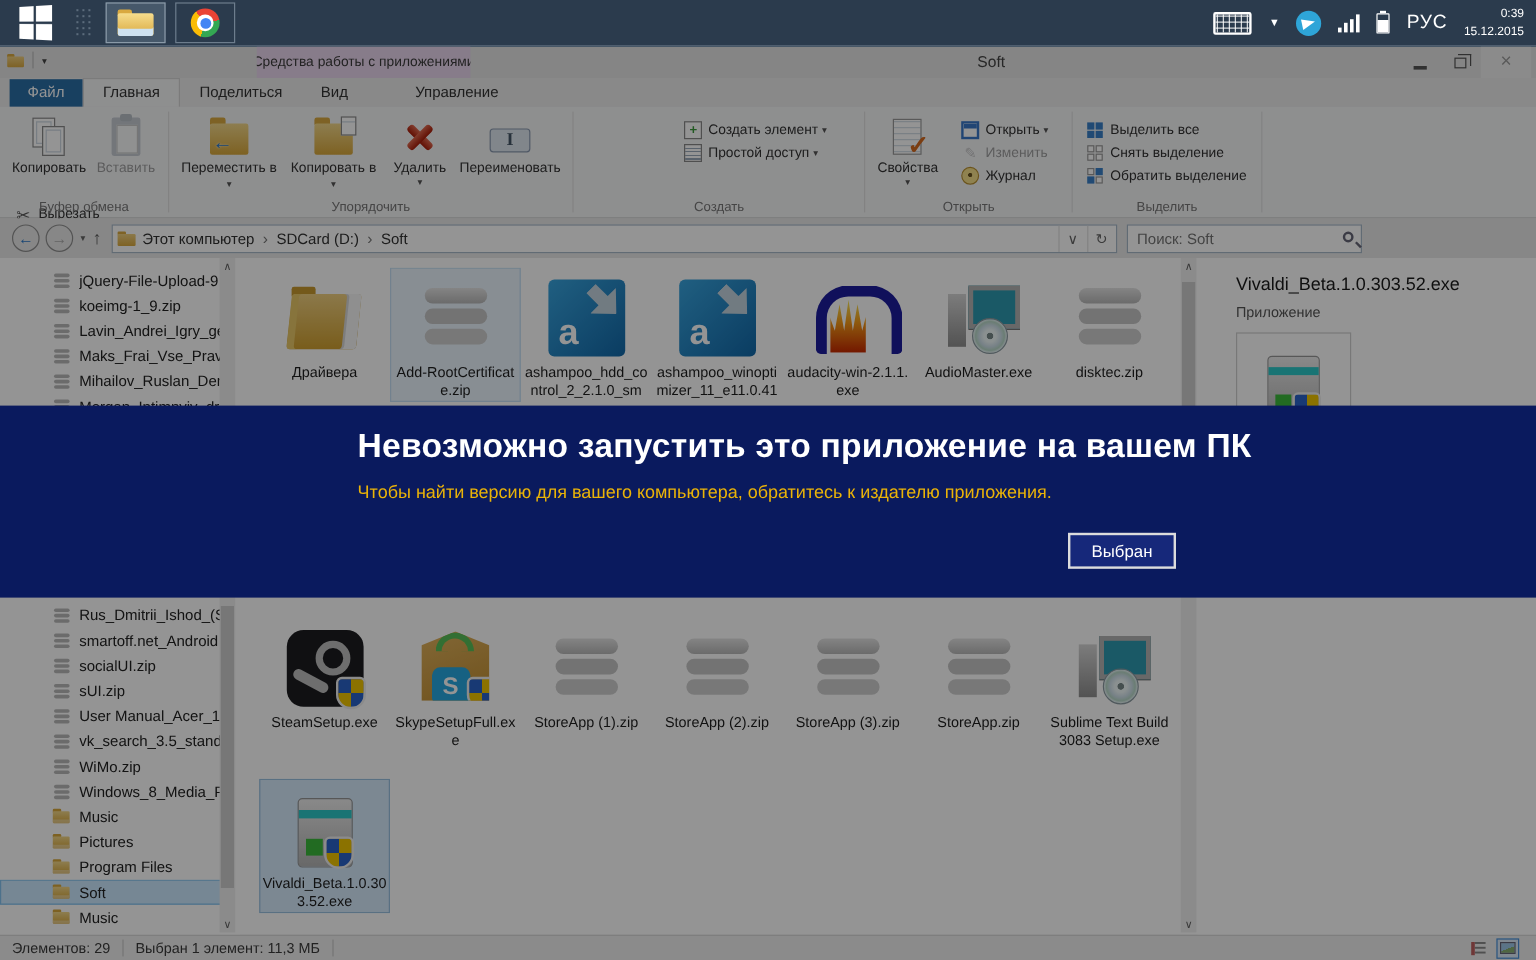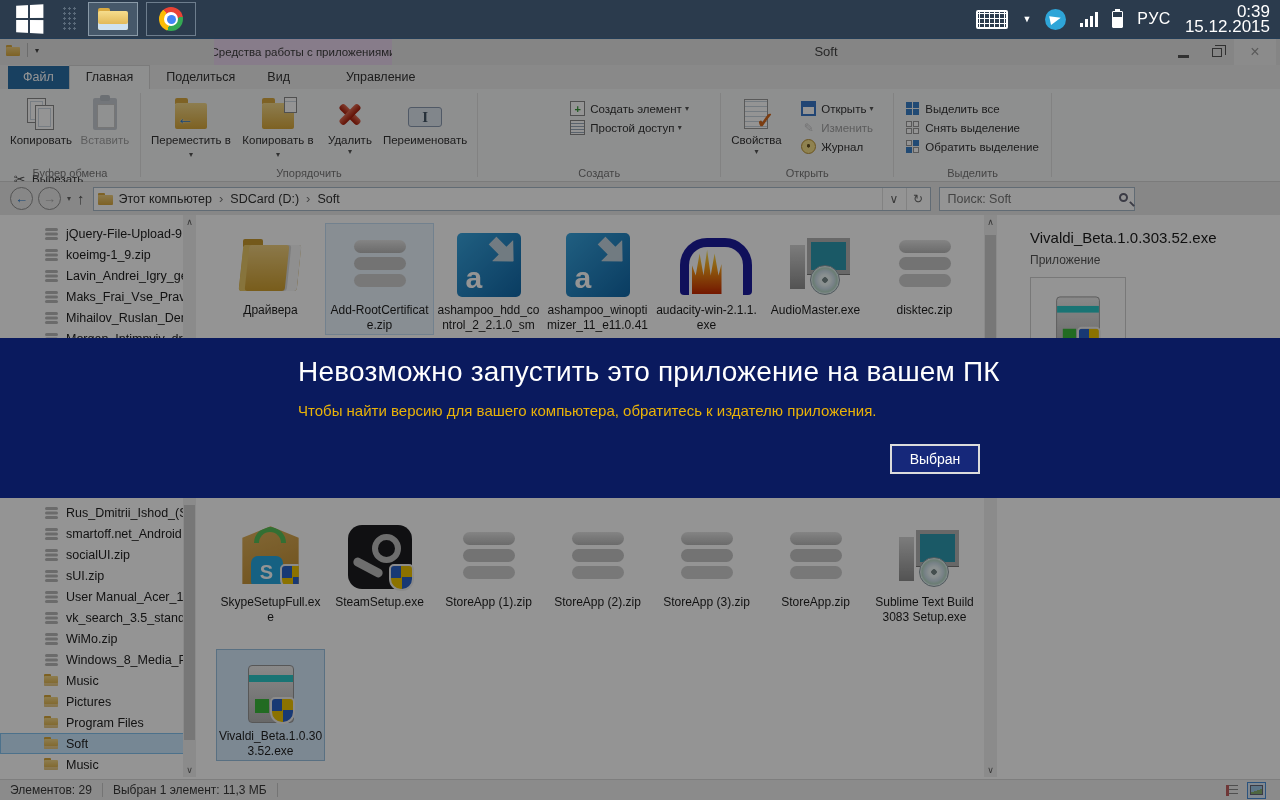--- a/index.html
+++ b/index.html
@@ -23,21 +23,21 @@
 .tray{margin-left:auto;display:flex;align-items:center;gap:14px;padding-right:10px;color:#fff}
 .kbd-ico{width:32px;height:19px;border:2px solid #fff;border-radius:2px;background-image:linear-gradient(#fff 1px,transparent 1px),linear-gradient(90deg,#fff 1px,transparent 1px);background-size:5px 5px;background-position:1px 1px}
 .caret-w{color:#fff;font-size:9px}
 .tg-ico{width:21px;height:21px;border-radius:50%;background:#2ea5d8;position:relative}
 .tg-ico::before{content:"";position:absolute;left:5px;top:6px;width:0;height:0;border-left:11px solid #fff;border-top:4px solid transparent;border-bottom:5px solid transparent;transform:rotate(-12deg)}
 .sig{display:flex;align-items:flex-end;gap:2px;height:15px}
 .sig i{width:3px;background:#fff;display:block}
 .batt{width:11px;height:17px;border:1px solid #fff;border-radius:1px;position:relative;background:linear-gradient(#2b3b4d 30%,#fff 30%)}
 .batt::before{content:"";position:absolute;left:2px;top:-3px;width:5px;height:2px;background:#fff}
 .lang{font-size:16px;letter-spacing:.5px}
-.clock{font-size:17px;text-align:right;line-height:15px}
+.clock{font-size:10px;text-align:right;line-height:15px}
 
 
 .win{position:absolute;top:38px;left:0;right:0;bottom:0;background:#e9e9e9;border-top:1px solid #3d6a96;z-index:1}
 .titlebar{position:absolute;top:0;left:0;right:0;height:26px;background:#e5e5e5}
 .qat{position:absolute;left:6px;top:4px;display:flex;align-items:center;gap:7px;color:#555}
 .qat .mini-folder{width:14px;height:11px;position:relative}
 .qat .mini-folder::before{content:"";position:absolute;left:0;top:0;width:6px;height:3px;background:#d9a940;border-radius:1px 1px 0 0}
 .qat .mini-folder::after{content:"";position:absolute;left:0;top:2px;right:0;bottom:0;background:linear-gradient(#f0d080,#d9a940);border-radius:1px}
 .qat .sep{width:1px;height:14px;background:#bbb}
 .qat .qcaret{font-size:8px;color:#444}
@@ -191,21 +191,21 @@
 .statusbar .stsep{width:1px;height:14px;background:#c8c8c8}
 .sview{margin-left:auto;display:flex;align-items:center;gap:6px;padding-right:14px}
 .sv{width:19px;height:17px;display:flex;align-items:center;justify-content:center}
 .sv-list i{width:12px;height:11px;background-image:linear-gradient(#888 1.5px,transparent 1.5px);background-size:100% 4px;border-left:3px solid #c06060;display:block}
 .sv-thumb{border:1px solid #4a90d9;background:#dcebf8}
 .sv-thumb i{width:13px;height:10px;border:1px solid #667;background:linear-gradient(160deg,#9ec8e8 55%,#88b070 55%);display:block}
 
 
 .dim{position:absolute;top:38px;left:0;right:0;bottom:0;background:rgba(0,0,0,.42);z-index:30;pointer-events:none}
 .dialog{position:absolute;left:0;top:338px;width:1280px;height:160px;background:#0a1a5e;z-index:35;color:#fff}
-.dlg-title{position:absolute;left:298px;top:18px;font-size:28px;font-weight:400;letter-spacing:.2px}
+.dlg-title{position:absolute;left:298px;top:18px;font-size:28px;font-weight:700;letter-spacing:.2px}
 .dlg-msg{position:absolute;left:298px;top:64px;font-size:15px;color:#eab308}
 .dlg-btn{position:absolute;left:890px;top:106px;width:90px;height:30px;background:#16287a;border:2px solid #dcdcdc;color:#fff;font-size:14px;font-family:"Liberation Sans",sans-serif}
 </style>
 </head>
 <body>
 
 <div id="screen">
 
   <div class="taskbar">
     <div class="start">
@@ -561,33 +561,33 @@
           <div class="tile">
             <div class="ticon">
               <div class="ic ic-zip"></div>
             </div>
             <div class="tlabel">disktec.zip</div>
           </div>
         </div>
       <div class="tiles row2">
           <div class="tile">
             <div class="ticon">
+              <div class="ic ic-steam">
+                <i class="shield"></i>
+              </div>
+            </div>
+            <div class="tlabel">SteamSetup.exe</div>
+          </div>
+          <div class="tile">
+            <div class="ticon">
               <div class="ic ic-skype">
                 <i class="shield"></i>
               </div>
             </div>
             <div class="tlabel">SkypeSetupFull.exe</div>
-          </div>
-          <div class="tile">
-            <div class="ticon">
-              <div class="ic ic-steam">
-                <i class="shield"></i>
-              </div>
-            </div>
-            <div class="tlabel">SteamSetup.exe</div>
           </div>
           <div class="tile">
             <div class="ticon">
               <div class="ic ic-zip"></div>
             </div>
             <div class="tlabel">StoreApp (1).zip</div>
           </div>
           <div class="tile">
             <div class="ticon">
               <div class="ic ic-zip"></div>

